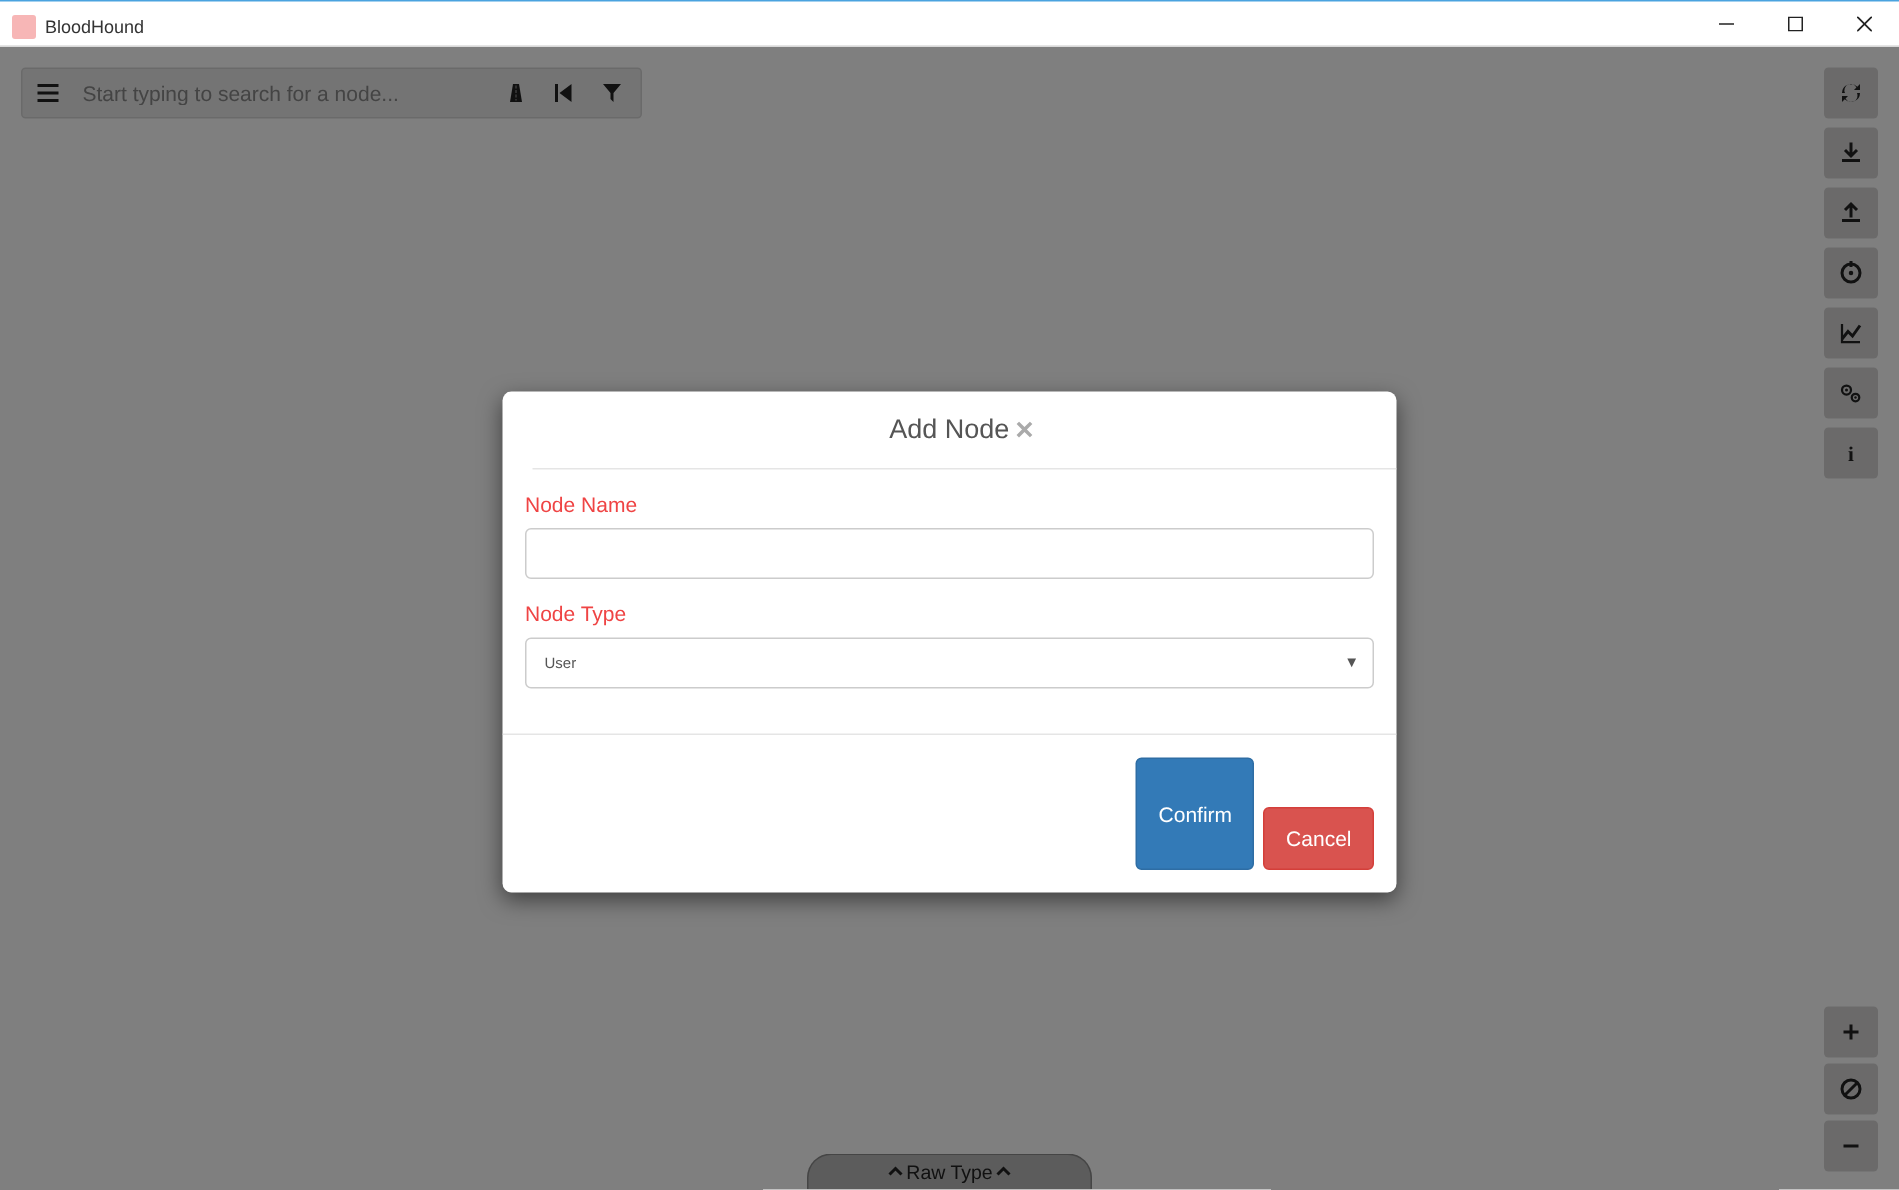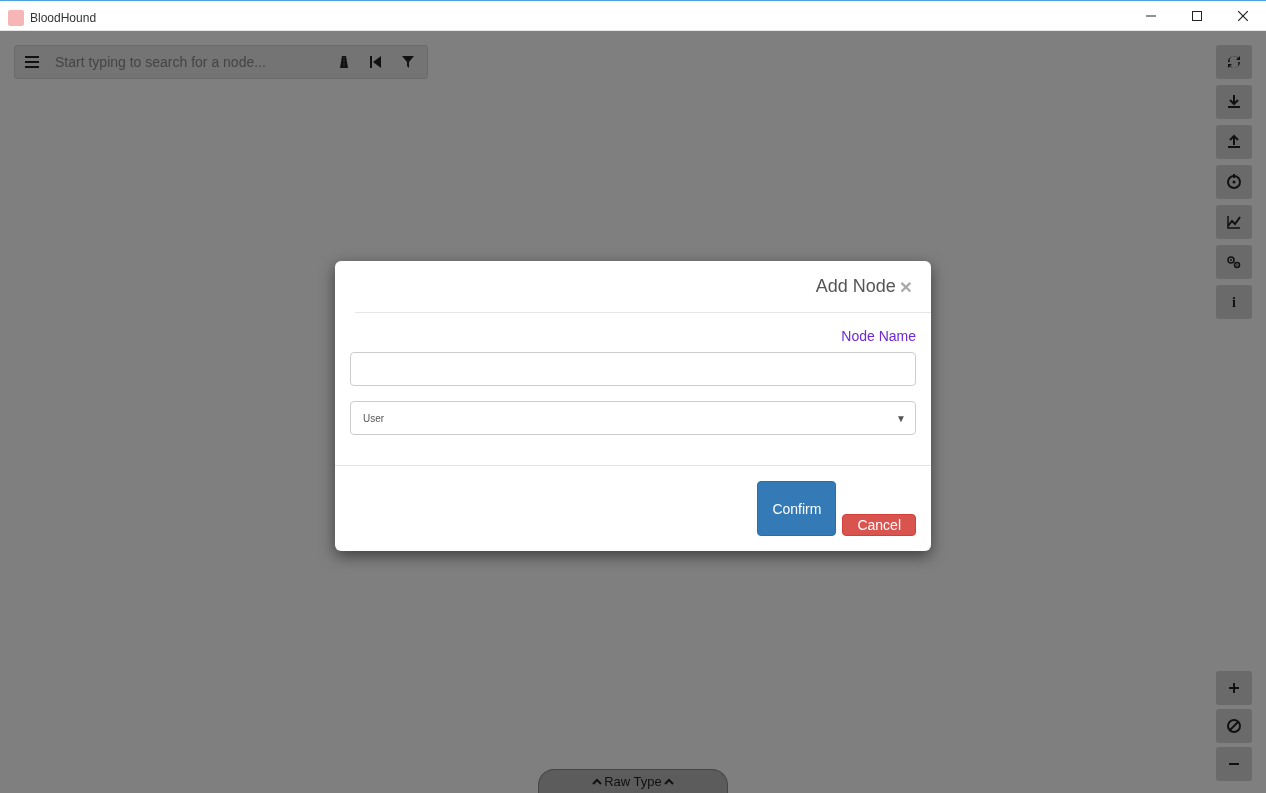--- a/index.html
+++ b/index.html
@@ -153,21 +153,21 @@
     background: #fff;
     border-radius: 6px;
     box-shadow: 0 5px 15px rgba(0,0,0,0.5);
     overflow: hidden;
   }
   .modal-header {
     padding: 15px 15px 15px 15px;
     border-bottom: 1px solid #e5e5e5;
     display: flex;
     align-items: center;
-    justify-content: flex-end;
+    justify-content: center;
     margin-left: 20px;
   }
   .modal-title {
     font-size: 18px;
     color: #555;
     font-weight: 500;
   }
   .modal-close {
     color: #aaa;
     font-size: 21px;
@@ -177,23 +177,22 @@
     padding: 0 4px;
   }
   .modal-body {
     padding: 15px;
   }
   .form-group { margin-bottom: 15px; }
   .form-label {
     display: block;
     margin-bottom: 8px;
     font-size: 14px;
-    color: #6d28d9;
+    color: #ef4444;
     font-weight: 500;
-    text-align: right;
   }
   .form-control {
     width: 100%;
     height: 34px;
     padding: 6px 12px;
     font-size: 10px;
     color: #555;
     background: #fff;
     border: 1px solid #ccc;
     border-radius: 4px;
@@ -217,21 +216,21 @@
     font-size: 10px;
   }
   .modal-footer {
     padding: 15px;
     border-top: 1px solid #e5e5e5;
     display: flex;
     justify-content: flex-end;
     gap: 6px;
   }
   .btn {
-    padding: 2px 14px;
+    padding: 12px 14px;
     font-size: 14px;
     border-radius: 4px;
     border: 1px solid transparent;
     cursor: pointer;
     color: #fff;
   }
   .btn-primary {
     background: #337ab7;
     border-color: #2e6da4;
   }
@@ -383,20 +382,21 @@
       <div class="modal-header">
         <div class="modal-title">Add Node</div>
         <div class="modal-close">×</div>
       </div>
       <div class="modal-body">
         <div class="form-group">
           <label class="form-label">Node Name</label>
           <input class="form-control" type="text" value="" style="">
         </div>
         <div class="form-group">
+          <label class="form-label">Node Type</label>
           <div class="select-wrap">
             <select class="form-control">
               <option>User</option>
             </select>
             <span class="select-caret">▼</span>
           </div>
         </div>
       </div>
       <div class="modal-footer">
         <button class="btn btn-primary">Confirm</button>

